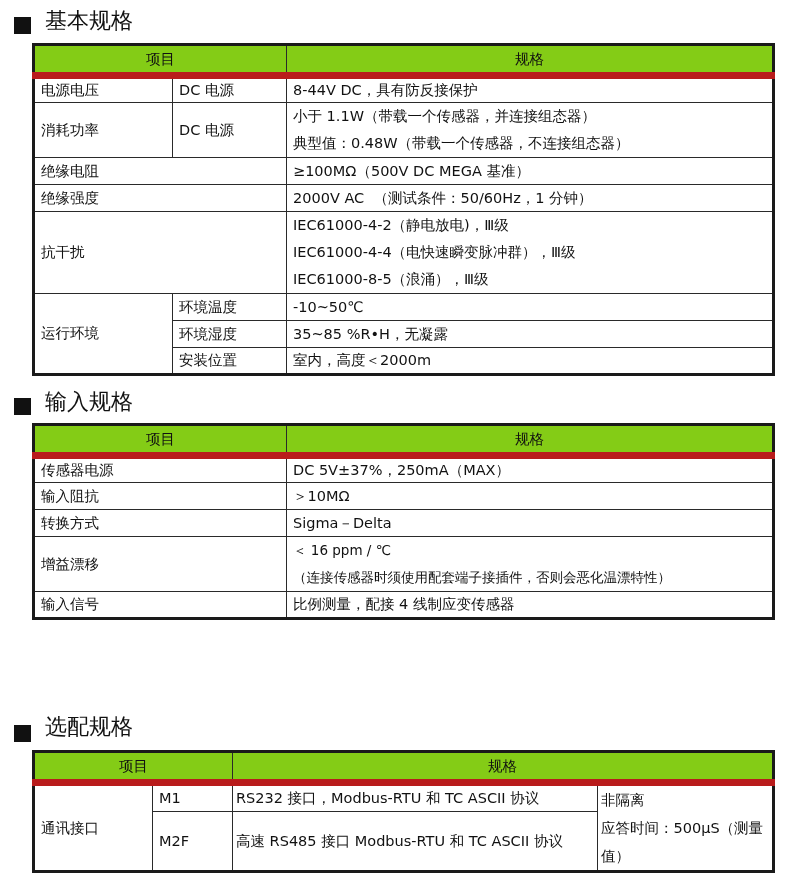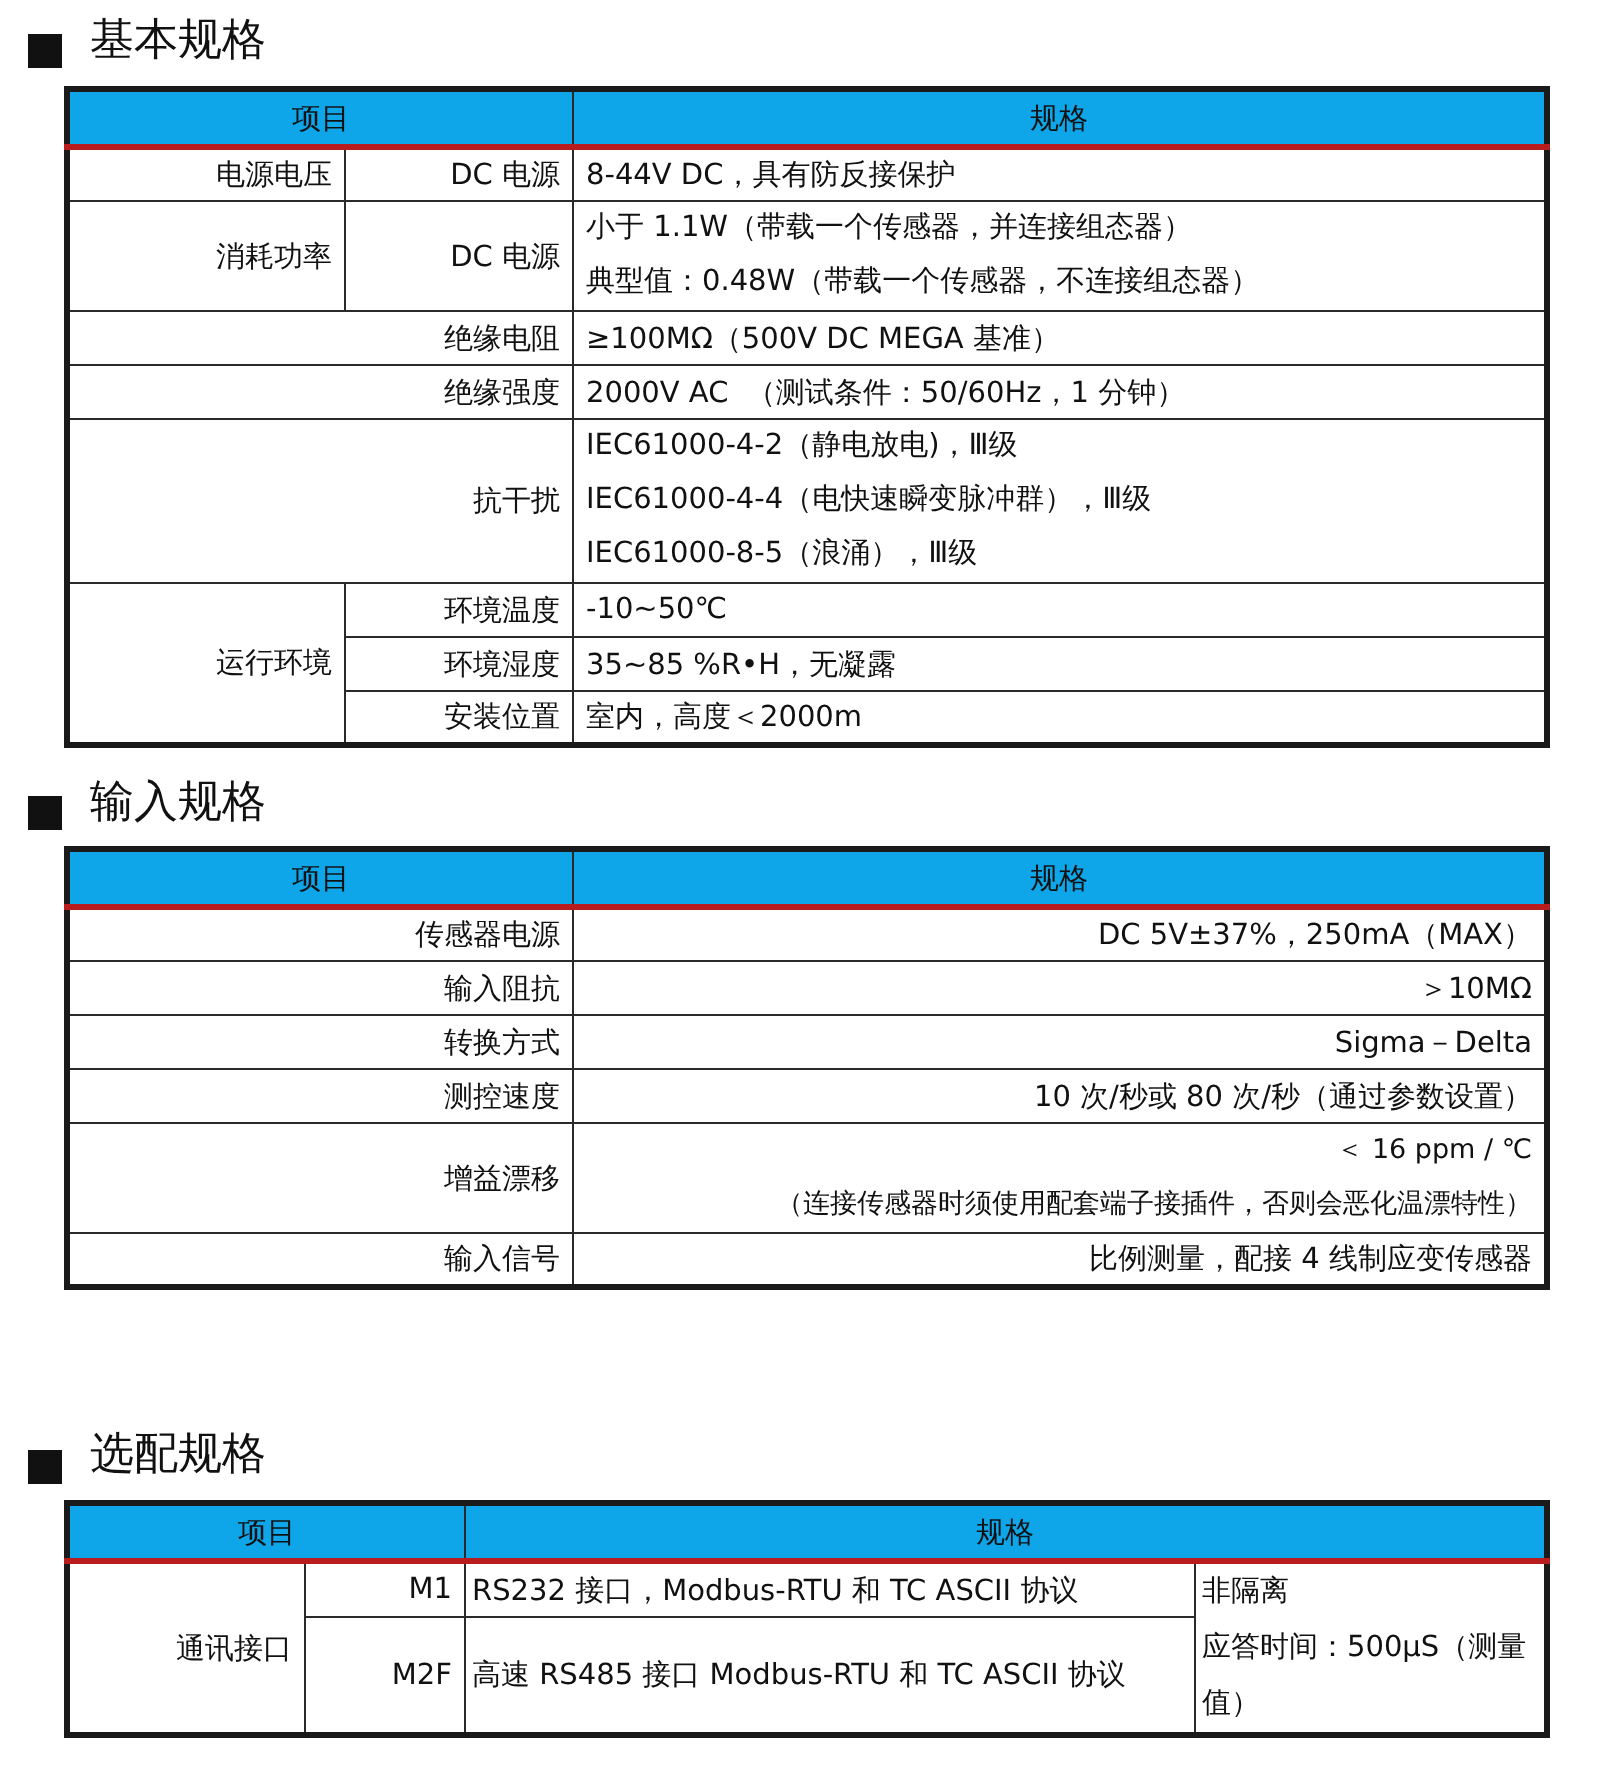--- a/index.html
+++ b/index.html
@@ -23,26 +23,26 @@
       border: 3px solid #1a1a1a;
       font-size: 14.5px; table-layout: fixed;
     }
     table.spec td, table.spec th {
       border: 1.5px solid #2a2a2a;
       padding: 0 6px;
       vertical-align: middle;
       font-weight: normal;
     }
     table.spec th {
-      background: #0ea5e9;
+      background: #84cc16;
       text-align: center;
       height: 26px;
-      border-bottom: 3px solid #b91c1c;
+      border-bottom: 7px solid #b91c1c;
     }
-    .c { text-align: right; }
+    .c { text-align: left; }
     .l { text-align: left; }
     .line { display: block; line-height: 27px; }
     .r1 { height: 27px; }
   </style>
 </head>
 <body>
 
 <div class="section-title" style="top:8px;">
   <span class="sq"></span>
   <span>基本规格</span>
@@ -124,24 +124,20 @@
     <td class="c">DC 5V±37%，250mA（MAX）</td>
   </tr>
   <tr class="r1">
     <td class="c">输入阻抗</td>
     <td class="c">＞10MΩ</td>
   </tr>
   <tr class="r1">
     <td class="c">转换方式</td>
     <td class="c">Sigma－Delta</td>
   </tr>
-  <tr class="r1">
-    <td class="c">测控速度</td>
-    <td class="c">10 次/秒或 80 次/秒（通过参数设置）</td>
-  </tr>
   <tr>
     <td class="c">增益漂移</td>
     <td class="c" style="font-size:13.5px;">
       <span class="line">＜ 16 ppm / ℃</span>
       <span class="line">（连接传感器时须使用配套端子接插件，否则会恶化温漂特性）</span>
     </td>
   </tr>
   <tr class="r1">
     <td class="c">输入信号</td>
     <td class="c">比例测量，配接 4 线制应变传感器</td>

